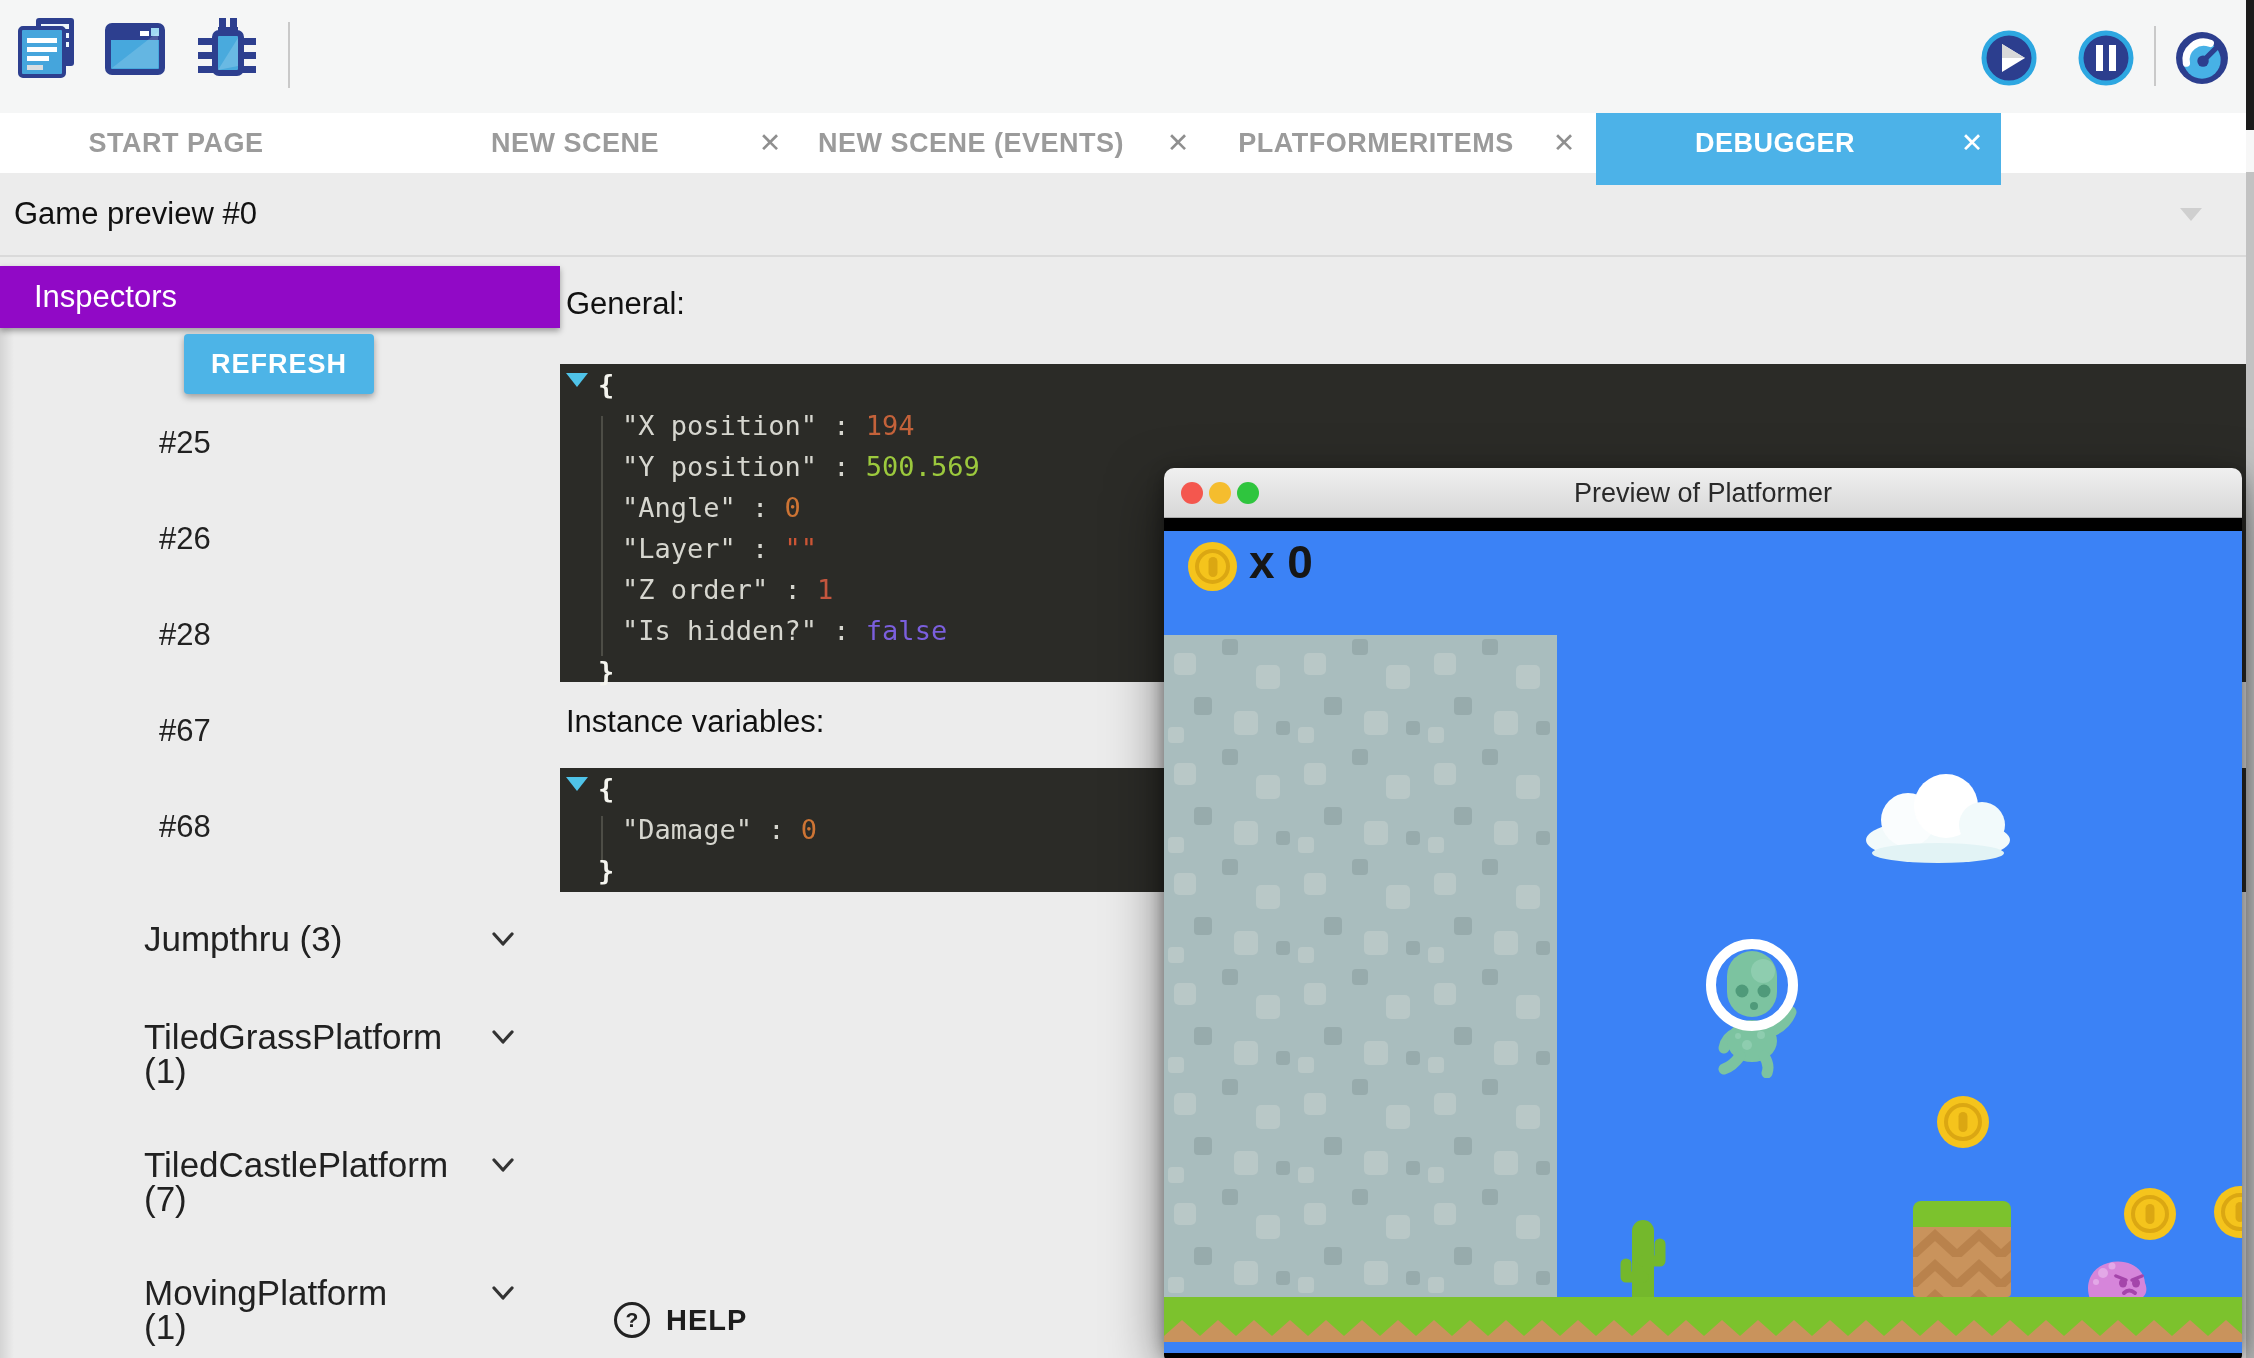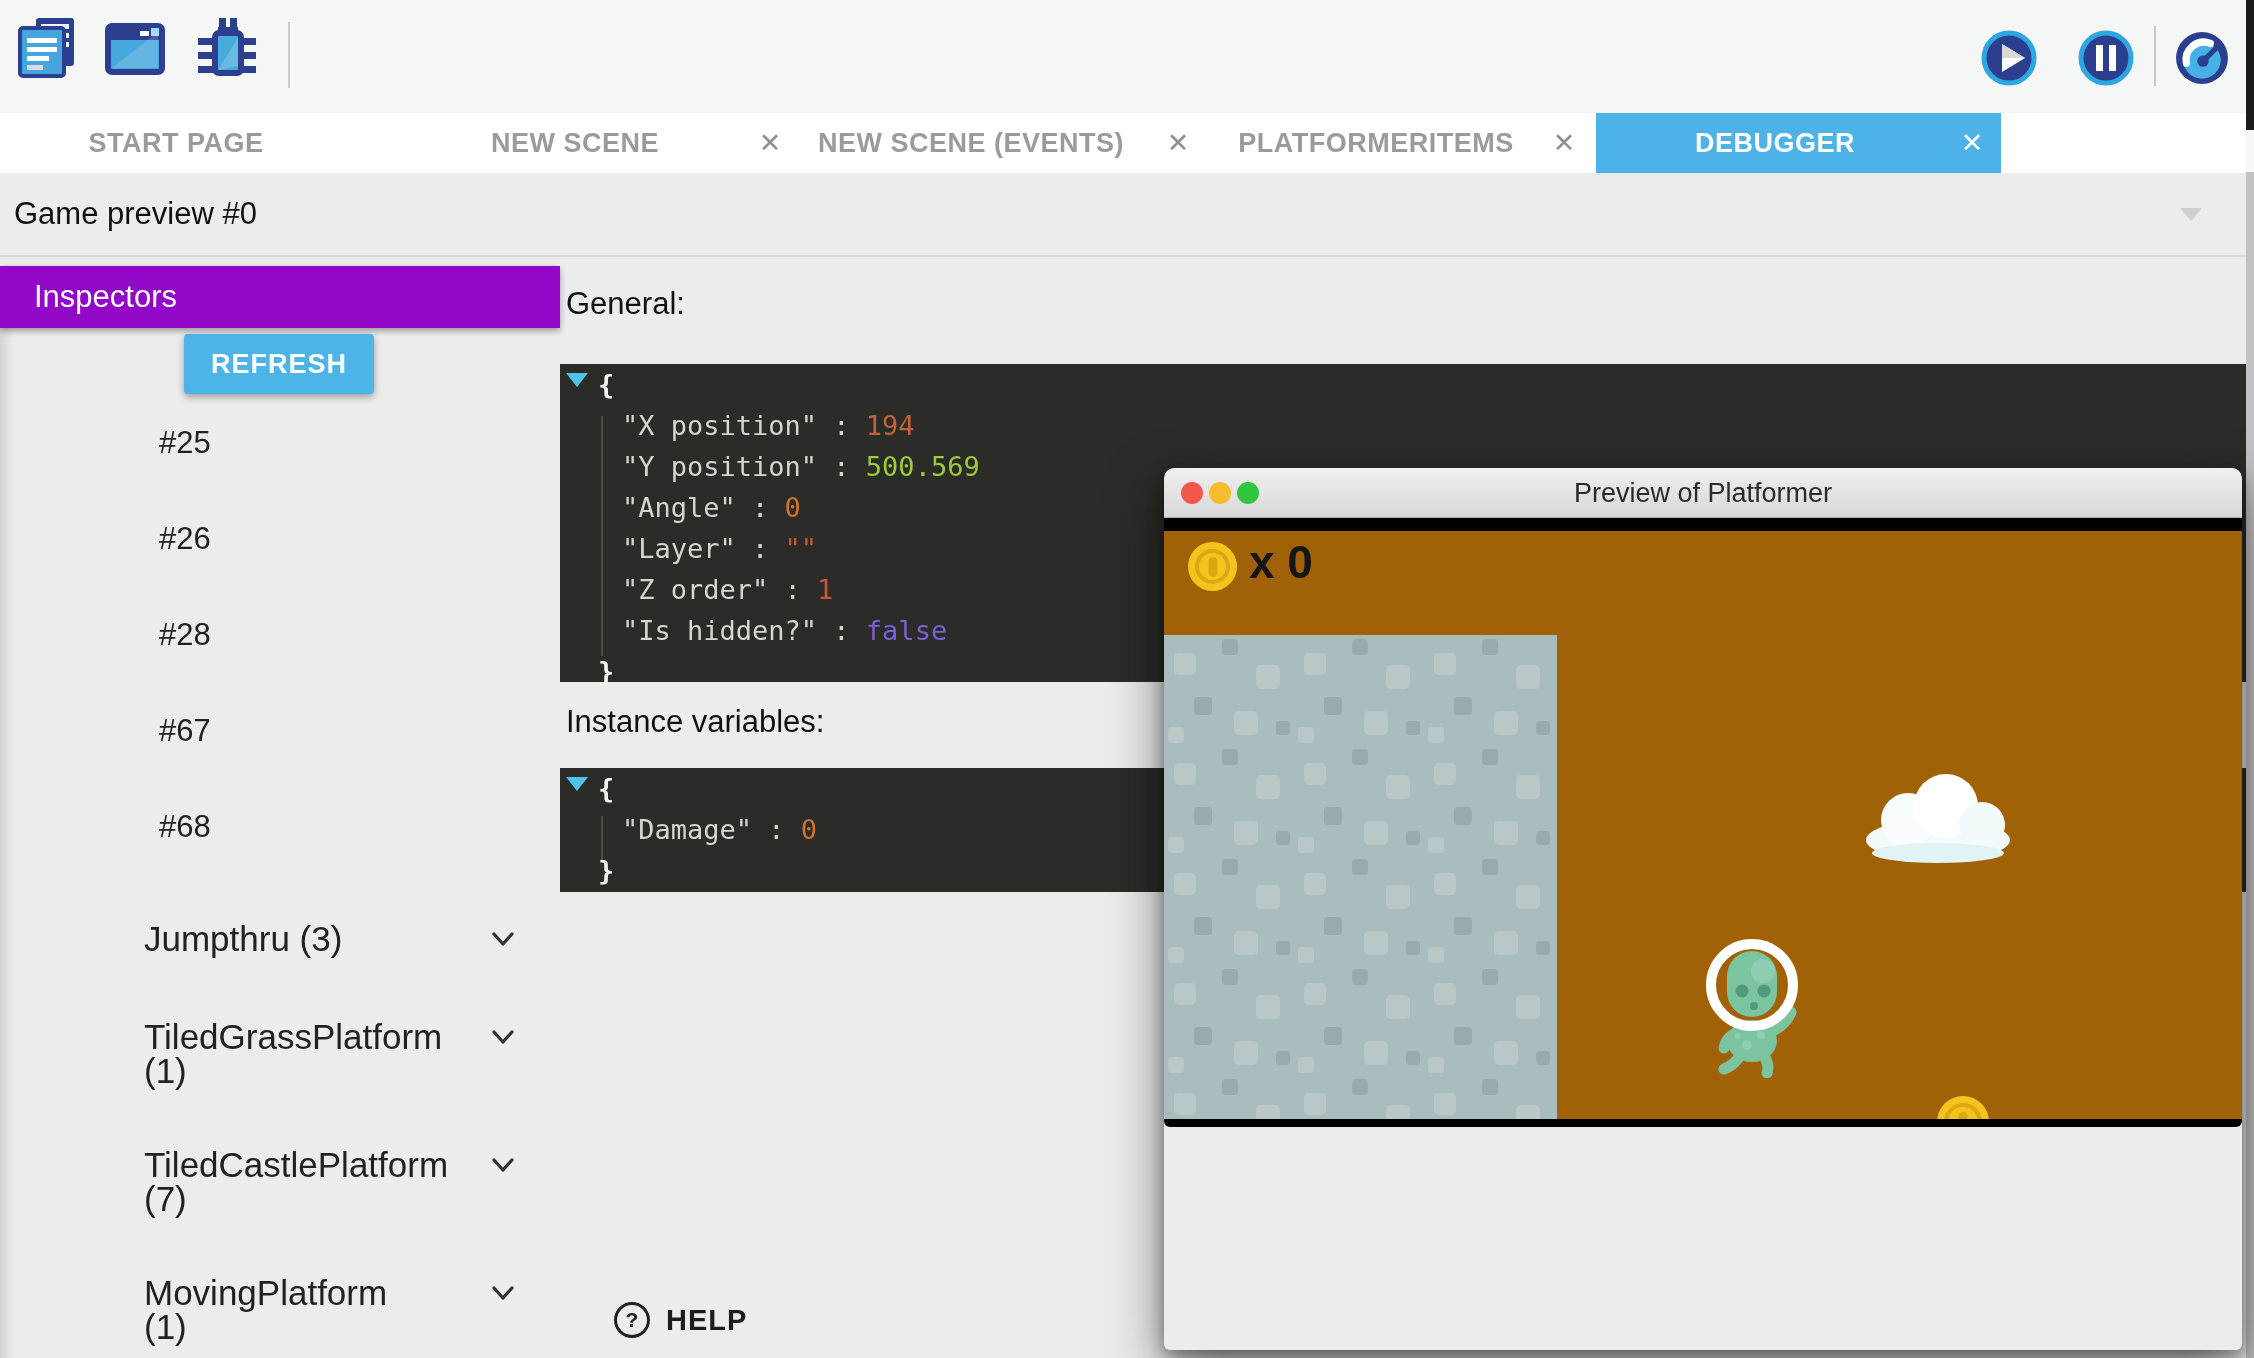--- a/index.html
+++ b/index.html
@@ -25,21 +25,21 @@
   .tab-label {
     position:absolute; top:0; height:60px; line-height:60px; transform:translateX(-50%);
     font-size:27px; font-weight:bold; letter-spacing:.5px; color:#9b9b9b; white-space:nowrap; cursor:pointer;
   }
   .tab-close {
     position:absolute; top:0; height:60px; line-height:60px; transform:translateX(-50%);
     font-size:27px; color:#8f8f8f; cursor:pointer;
   }
   .t0{left:176px;} .t1{left:575px;} .t2{left:971px;} .t3{left:1376px;}
   .x0{left:770px;} .x1{left:1178px;} .x2{left:1564px;}
-  .tab-active { position:absolute; left:1596px; top:0; width:405px; height:60px; background:#4cb2e8; cursor:pointer; }
+  .tab-active { position:absolute; left:1596px; top:0; width:405px; height:72px; background:#4cb2e8; cursor:pointer; }
   .tab-active .tab-label { left:179px; color:#ffffff; }
   .tab-active .tab-close { left:376px; color:#ffffff; }
   
   .gp-row-label { position:absolute; left:14px; top:173px; height:82px; line-height:82px; font-size:31px; color:#111; }
   .gp-caret {
     position:absolute; left:2180px; top:208px; width:0; height:0; cursor:pointer;
     border-left:11px solid transparent; border-right:11px solid transparent; border-top:13px solid #cfcfcf;
   }
   .gp-divider { position:absolute; left:0; top:255px; width:2254px; height:2px; background:#dadada; }
   
@@ -94,21 +94,21 @@
     box-shadow:0 22px 55px rgba(0,0,0,.50), 0 5px 16px rgba(0,0,0,.35);
   }
   .pw-titlebar {
     position:relative; height:50px; border-radius:10px 10px 0 0;
     background:linear-gradient(#f0f0f0,#d7d7d7); border-bottom:1px solid #ababab;
   }
   .pw-title { text-align:center; line-height:50px; font-size:27px; color:#2a2a2a; }
   .traffic { position:absolute; top:14px; width:22px; height:22px; border-radius:50%; cursor:pointer; }
   .tl-red{left:17px; background:#f4574e;} .tl-yellow{left:45px; background:#f5bd2e;} .tl-green{left:73px; background:#2fc53e;}
   .pw-blackbar { height:13px; background:#000; }
-  .pw-game { position:relative; height:588px; background:#a16207; overflow:hidden; }
+  .pw-game { position:relative; height:822px; background:#3b82f6; overflow:hidden; }
   .pw-bottombar { height:8px; background:#000; border-radius:0 0 6px 6px; }
   
   .wall { position:absolute; left:0; top:104px; }
   .hud-coin { position:absolute; left:24px; top:11px; width:49px; height:49px; }
   .hud-count { position:absolute; left:85px; top:4px; font-size:46px; font-weight:800; color:#161616; }
   .cloud { position:absolute; left:694px; top:237px; width:160px; height:95px; }
   .alien { position:absolute; left:536px; top:407px; width:105px; height:140px; }
   .coin { position:absolute; border-radius:50%; background:#f5c41c; }
   .coin::before { content:""; position:absolute; inset:7px; border:4px solid #dba712; border-radius:50%; }
   .coin::after { content:""; position:absolute; left:50%; top:50%; width:9px; height:20px;

